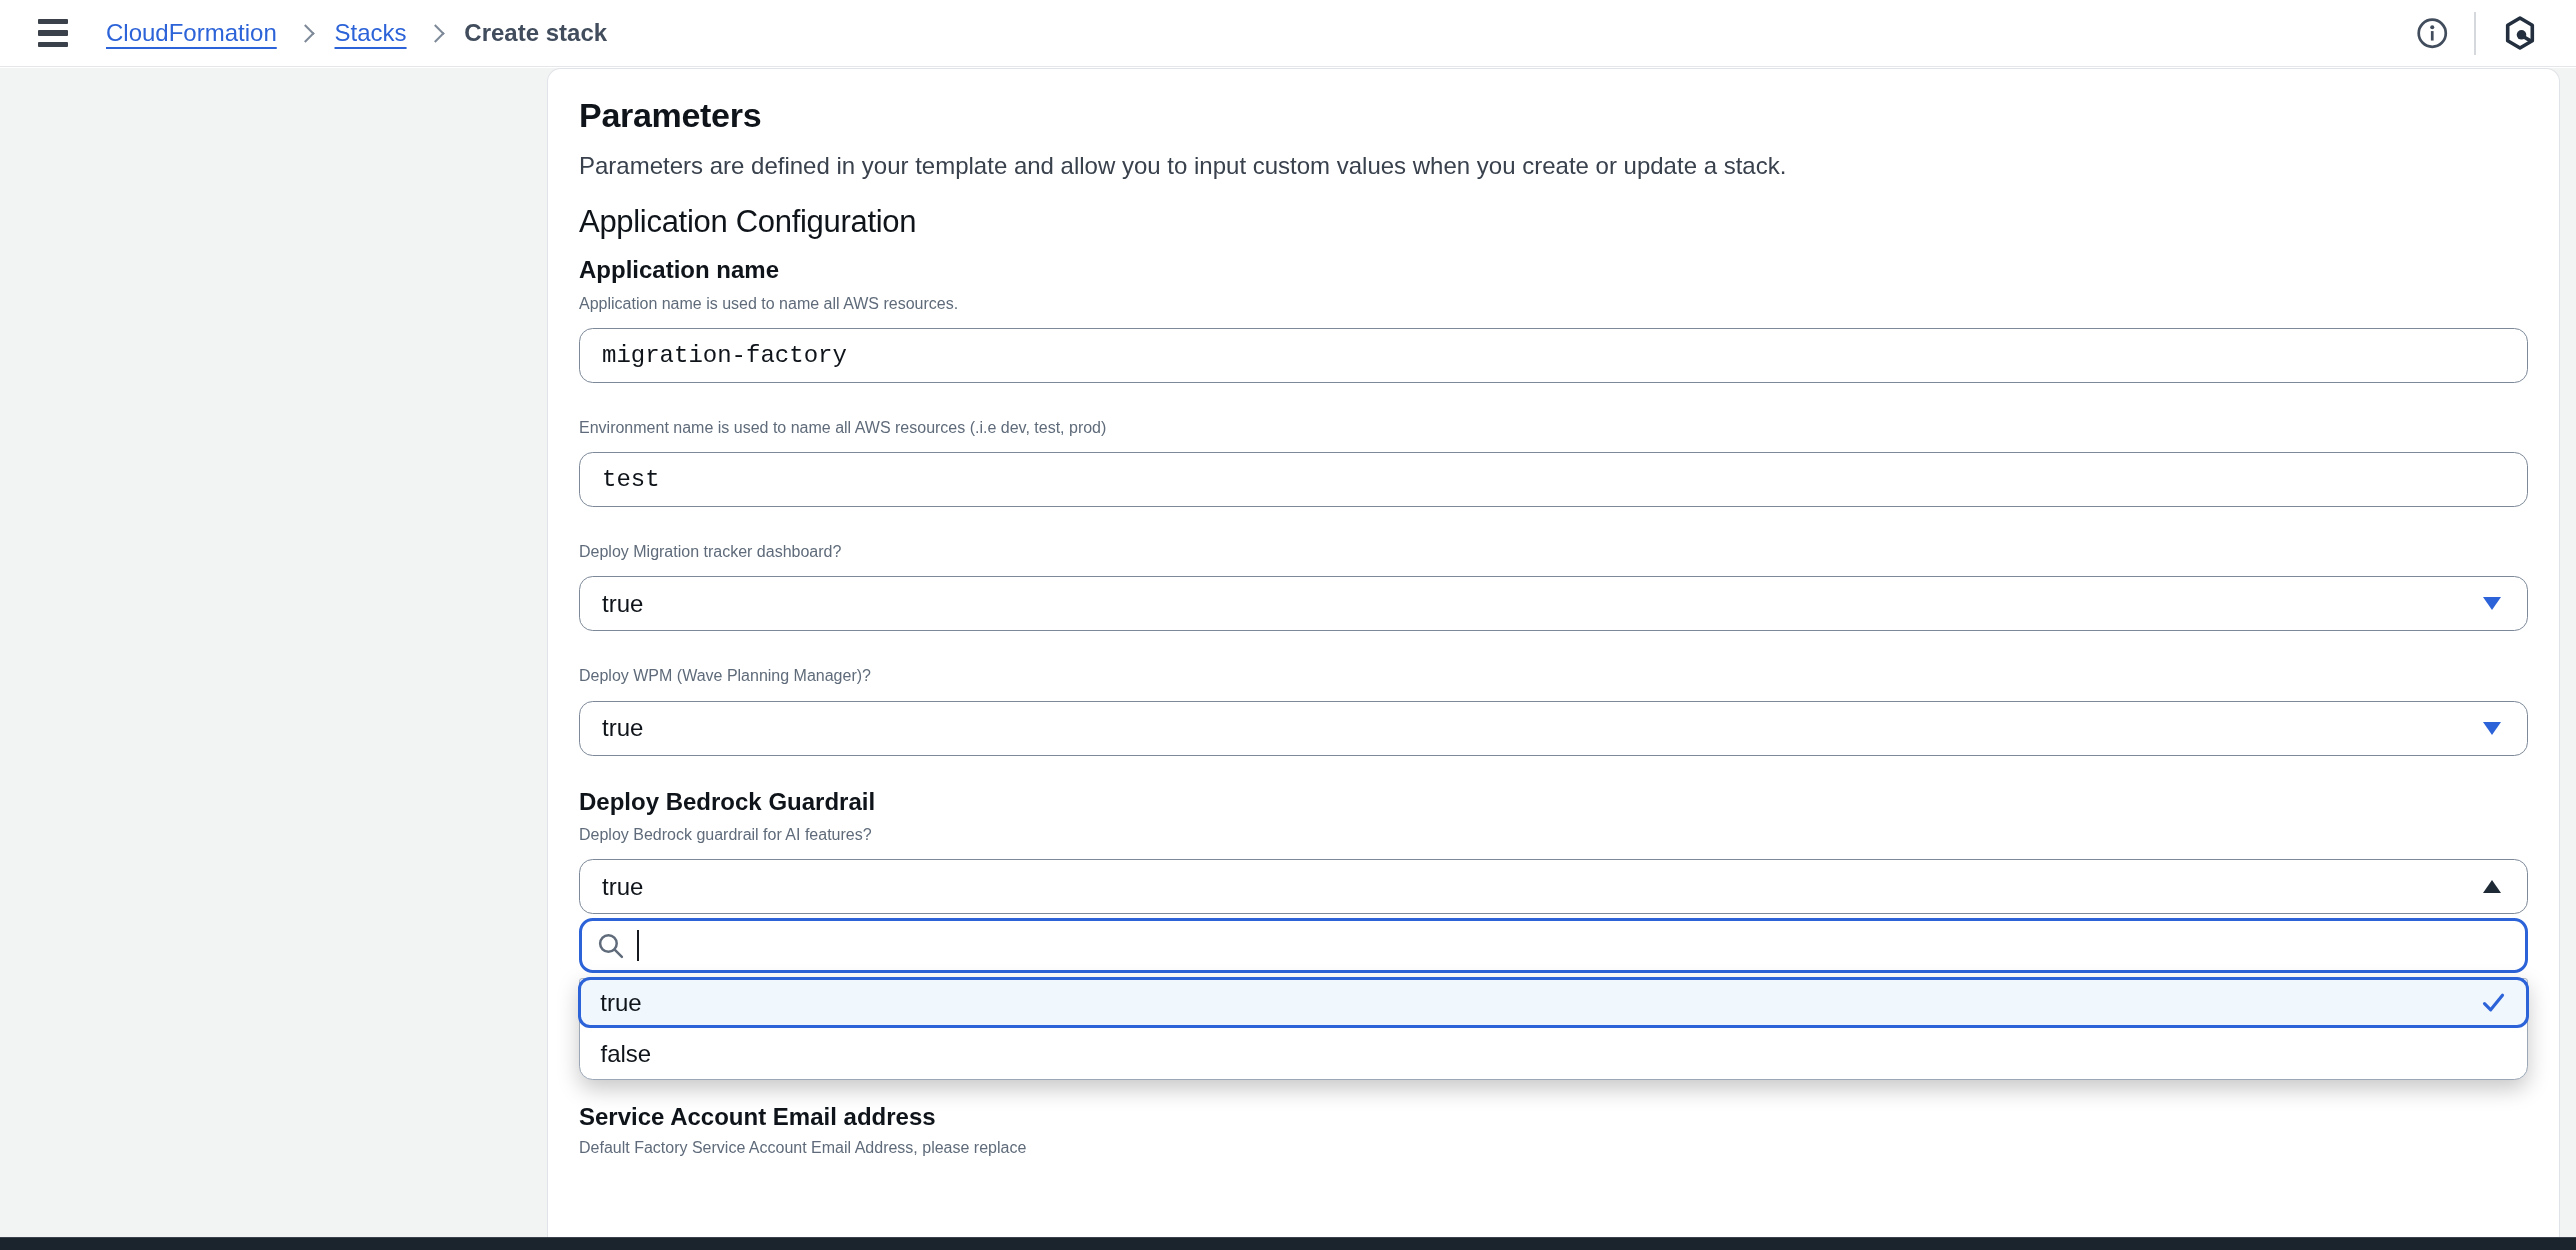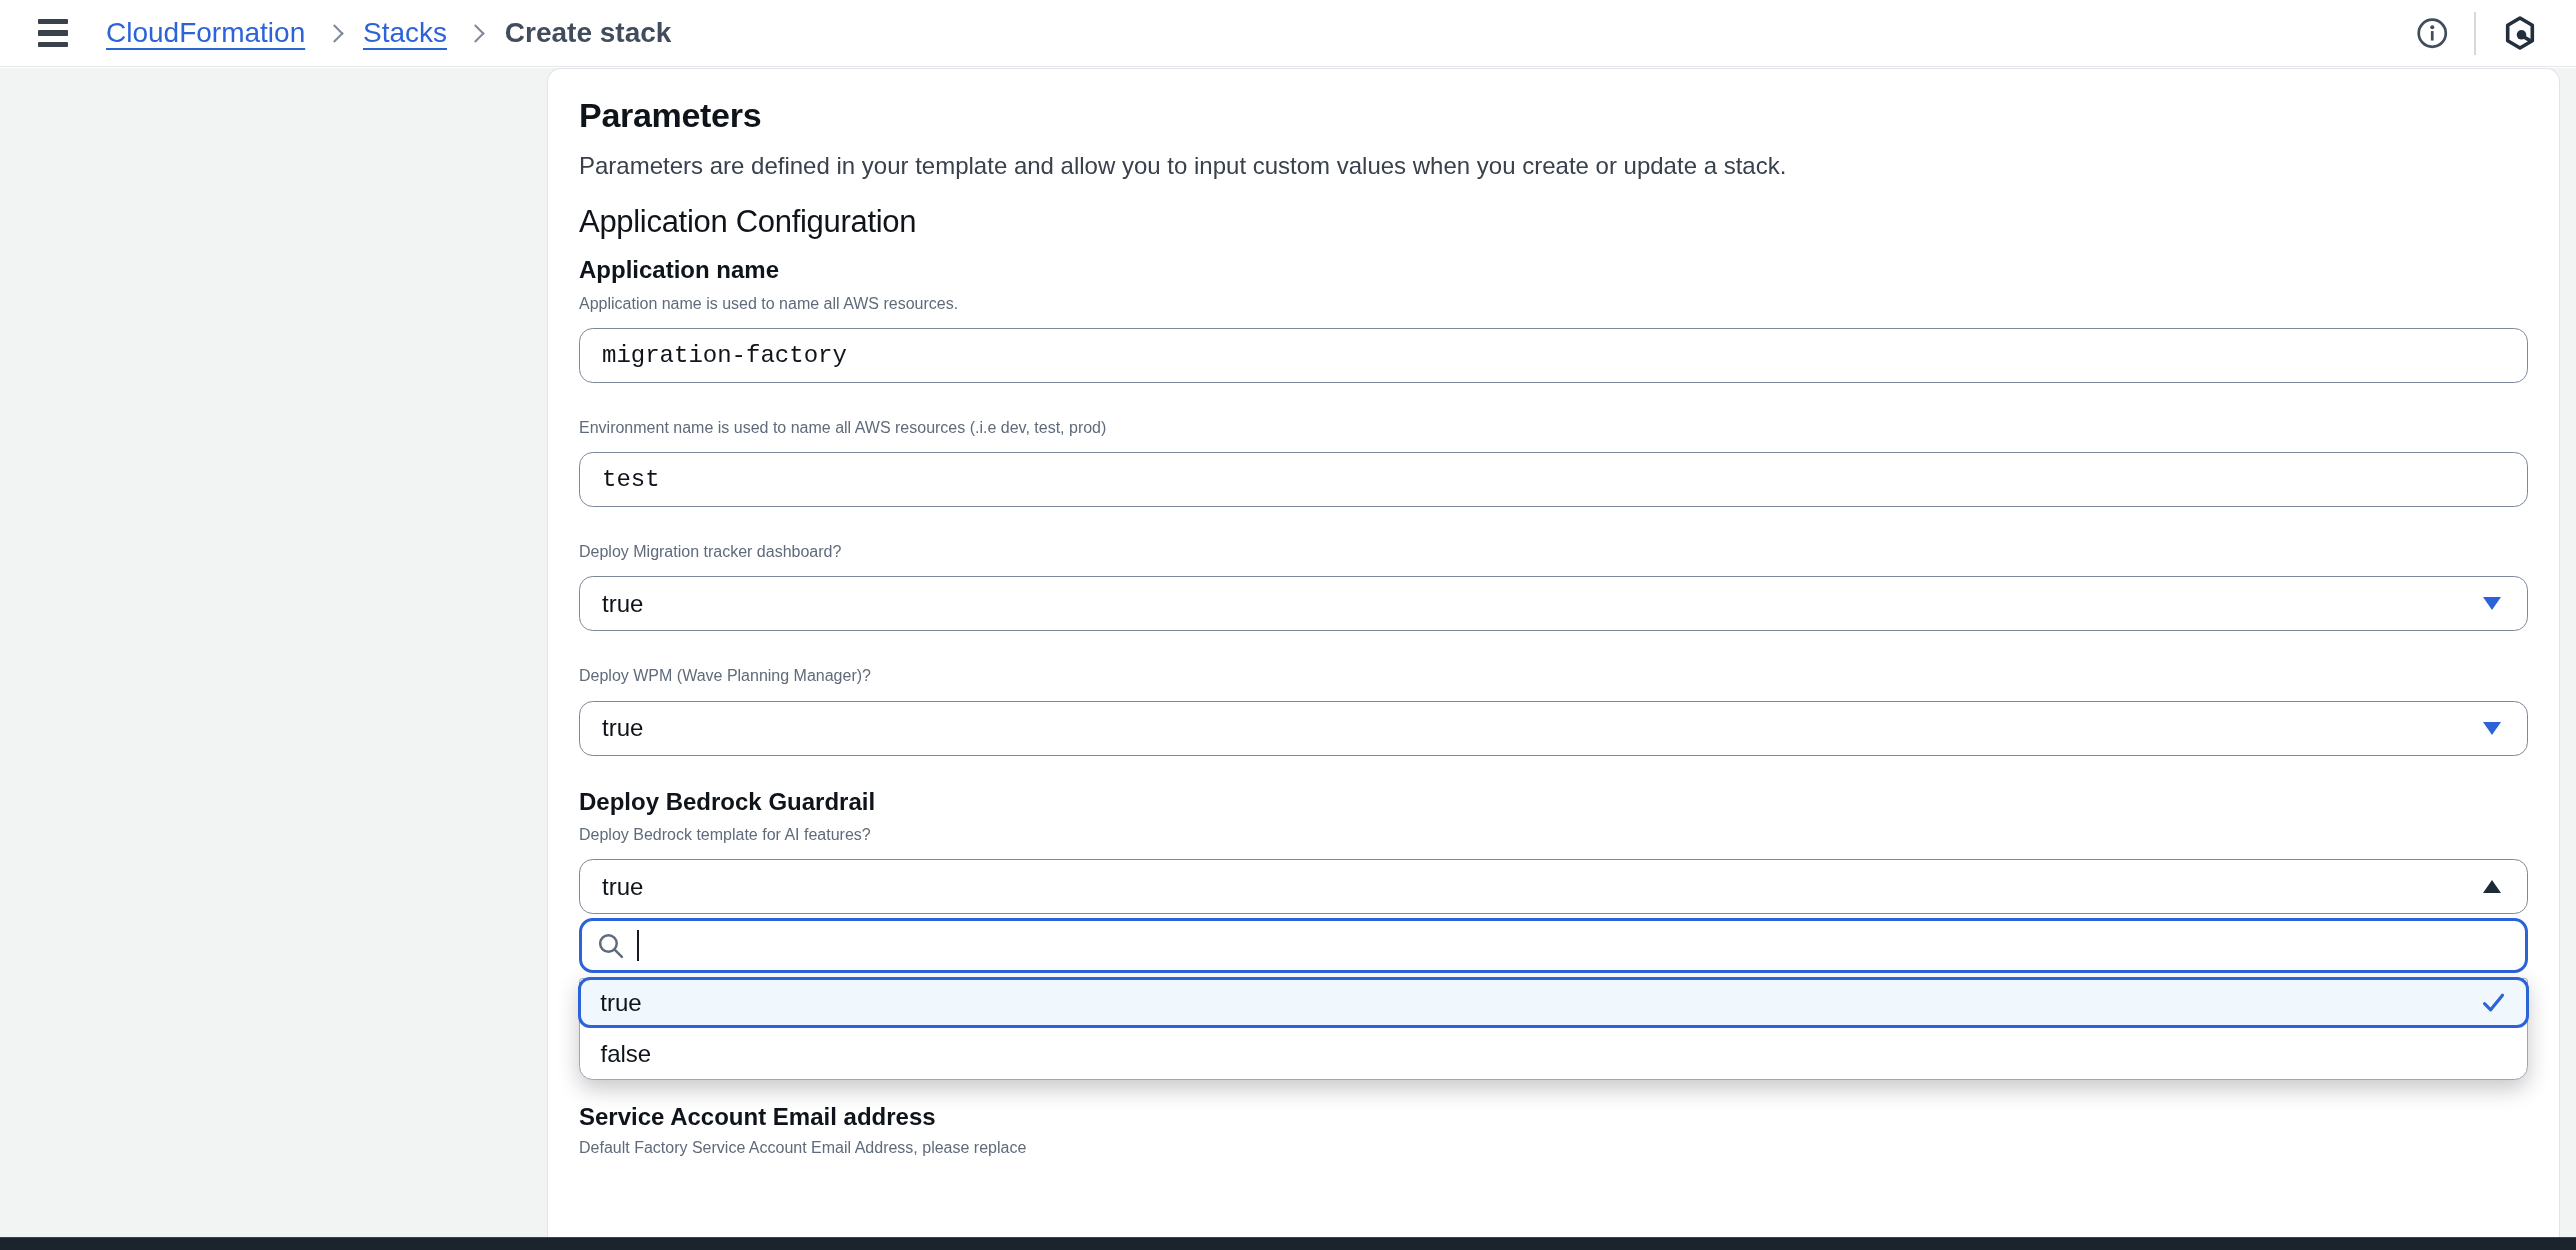--- a/index.html
+++ b/index.html
@@ -14,21 +14,21 @@
     --muted:#5f6b7a;
   }
   html,body{margin:0;padding:0;background:#fff;}
   body{font-family:"Liberation Sans",sans-serif;color:var(--text);}
   .screen{position:relative;width:2576px;height:1250px;overflow:hidden;background:#fff;}
 
   
   .topbar{height:67px;background:#fff;border-bottom:1.7px solid #e4e6ea;display:flex;align-items:center;padding:0 38px;box-sizing:border-box;}
   .hamburger{display:flex;flex-direction:column;gap:6px;background:none;border:none;padding:0;cursor:pointer;margin-right:38px;}
   .hamburger span{display:block;width:30px;height:5.1px;background:#3a414b;border-radius:0.9px;}
-  .breadcrumb{display:flex;align-items:center;gap:19px;font-size:28px;flex:1;}
+  .breadcrumb{display:flex;align-items:center;gap:19px;font-size:24px;flex:1;}
   .crumb-link{color:var(--link);text-decoration:underline;text-underline-offset:6px;text-decoration-thickness:1.7px;cursor:pointer;}
   .crumb-sep{width:11px;height:11px;border-top:2.6px solid #7d8998;border-right:2.6px solid #7d8998;transform:rotate(45deg);margin:0 3.4px;}
   .crumb-current{color:#414d5c;font-weight:700;}
   .topbar-right{display:flex;align-items:center;gap:26px;}
   .iconbtn{background:none;border:none;padding:0;cursor:pointer;display:flex;align-items:center;}
   .topbar-divider{width:1.7px;height:43px;background:#d5d9dd;}
 
   
   .workarea{position:absolute;top:68px;left:0;right:0;bottom:0;background:var(--page-bg);overflow:hidden;}
   .panel{position:absolute;left:547px;top:0;width:2013px;height:100%;background:#fff;border:1.7px solid #e0e3e7;border-bottom:none;border-radius:13.7px 13.7px 0 0;padding:26px 31px 0;box-sizing:border-box;}
@@ -121,21 +121,21 @@
       <div class="field">
         <div class="field-desc">Deploy WPM (Wave Planning Manager)?</div>
         <div class="select">
           <span>true</span>
           <span class="caret-down"></span>
         </div>
       </div>
 
       <div class="field" style="margin-bottom:20.5px;">
         <div class="field-label">Deploy Bedrock Guardrail</div>
-        <div class="field-desc">Deploy Bedrock template for AI features?</div>
+        <div class="field-desc">Deploy Bedrock guardrail for AI features?</div>
         <div class="select" aria-expanded="true">
           <span>true</span>
           <span class="caret-up"></span>
         </div>
 
         <div class="dropdown">
           <div class="dropdown-search">
             <svg width="29" height="29" viewBox="0 0 28 28" fill="none">
               <circle cx="12" cy="12" r="8" stroke="#5f6b7a" stroke-width="2.4"></circle>
               <line x1="18" y1="18" x2="25" y2="25" stroke="#5f6b7a" stroke-width="2.4" stroke-linecap="round"></line>

